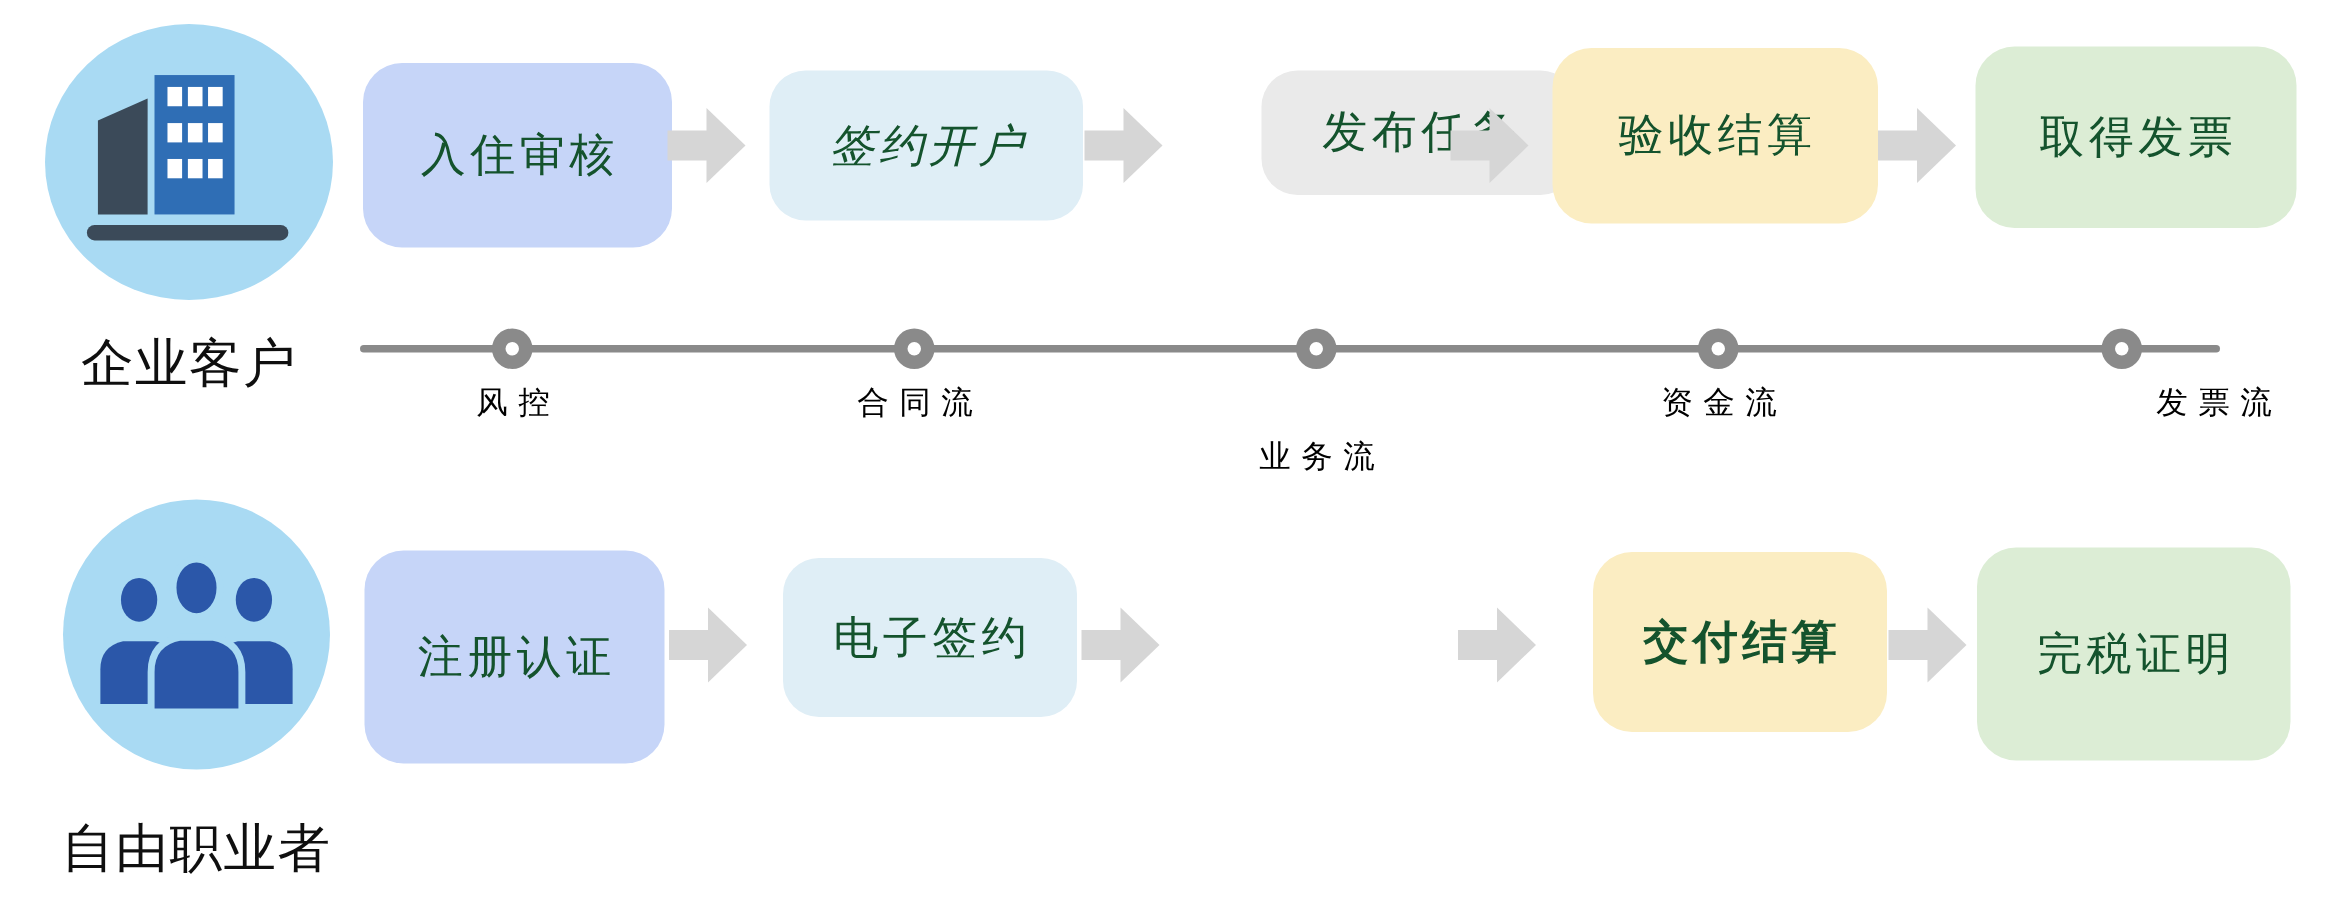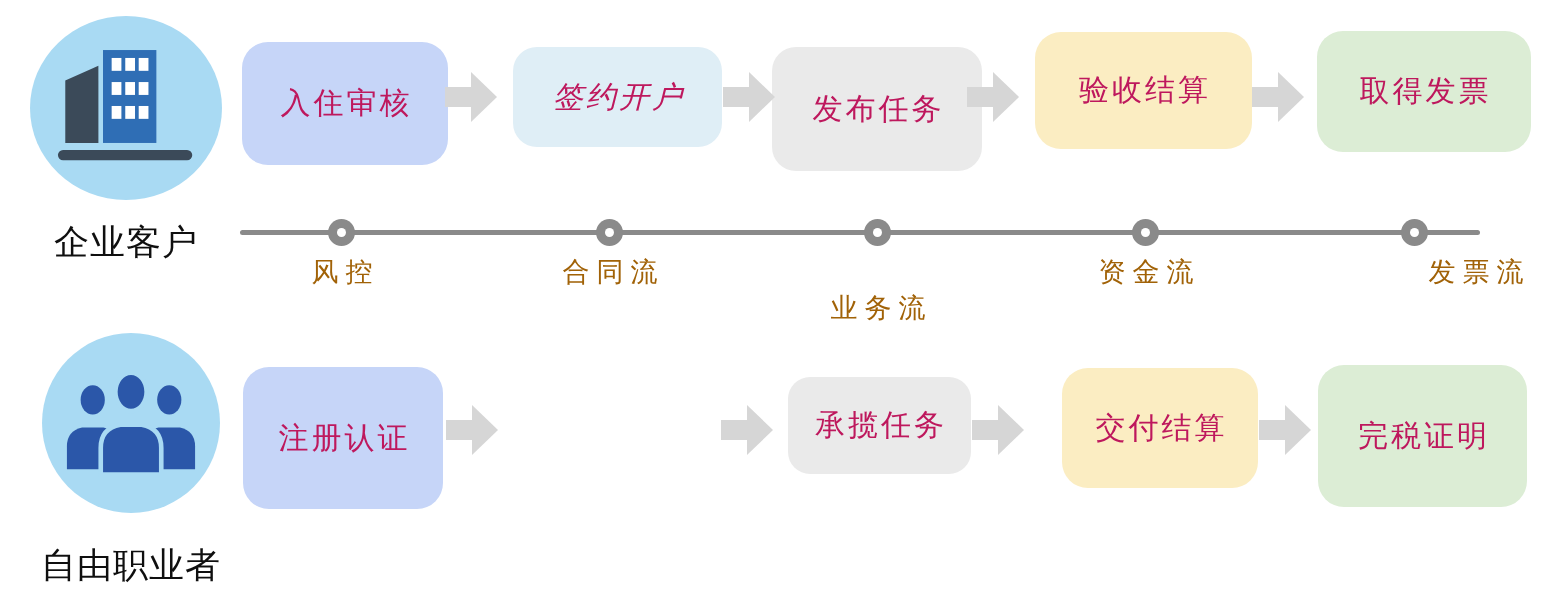--- a/index.html
+++ b/index.html
@@ -14,59 +14,59 @@
   .avatar-freelancer{left:42px;top:333px;width:178px;height:180px;}
   .actor-label{
     position:absolute;color:#0f0f0f;font-size:35px;letter-spacing:1px;
     text-align:center;white-space:nowrap;
   }
   .label-enterprise{left:26px;top:219px;width:200px;}
   .label-freelancer{left:17px;top:542px;width:228px;}
   
   .step{
     position:absolute;display:flex;align-items:center;justify-content:center;
-    color:#be185d;font-size:30px;letter-spacing:3px;text-indent:3px;
+    color:#14532d;font-size:30px;letter-spacing:3px;text-indent:3px;
     border-radius:26px;white-space:nowrap;
   }
   .fill-blue  {background:#C6D5F8;}
   .fill-cyan  {background:#DFEEF6;}
   .fill-gray  {background:#EAEAEA;}
   .fill-yellow{background:#FBEDC2;}
   .fill-green {background:#DCEDD5;}
   .e1{left:242px;top:42px;width:206px;height:123px;}
   .e2{left:513px;top:47px;width:209px;height:100px;border-radius:24px;font-style:italic;}
-  .e3{left:748px;top:47px;width:210px;height:124px;border-radius:24px;margin-left:24px;}
+  .e3{left:817px;top:47px;width:210px;height:83px;border-radius:24px;margin-left:24px;}
   .e4{left:1035px;top:32px;width:217px;height:117px;}
   .e5{left:1317px;top:31px;width:214px;height:121px;}
   .f1{left:243px;top:367px;width:200px;height:142px;}
   .f2{left:522px;top:372px;width:196px;height:106px;border-radius:24px;}
   .f3{left:788px;top:377px;width:183px;height:97px;border-radius:22px;}
-  .f4{left:1062px;top:368px;width:196px;height:120px;}
+  .f4{left:1062px;top:368px;width:196px;height:120px;font-weight:bold;}
   .f5{left:1318px;top:365px;width:209px;height:142px;}
   
   .arrow{position:absolute;width:52px;height:50px;}
   .arrow .tail{position:absolute;left:0;top:15px;width:27px;height:20px;background:#D6D6D6;}
   .arrow .head{
     position:absolute;left:26px;top:0;width:0;height:0;
     border-top:25px solid transparent;border-bottom:25px solid transparent;
     border-left:26px solid #D6D6D6;
   }
   .arow-t{top:72px;} .arow-b{top:405px;}
   .ax1{left:445px;} .ax2{left:723px;} .ax3{left:967px;} .ax4{left:1252px;}
   .bx1{left:446px;} .bx2{left:721px;} .bx3{left:972px;} .bx4{left:1259px;}
   
   .tl-line{position:absolute;left:240px;top:230px;width:1240px;height:5px;background:#8A8A8A;border-radius:3px;}
   .tl-dot{position:absolute;top:219px;width:27px;height:27px;border-radius:50%;background:#8A8A8A;}
   .tl-dot::after{
     content:"";position:absolute;left:9px;top:9px;width:9px;height:9px;border-radius:50%;background:#ffffff;
   }
   .d1{left:328px;} .d2{left:596px;} .d3{left:864px;} .d4{left:1132px;} .d5{left:1401px;}
   .tl-label{
-    position:absolute;top:254px;width:200px;text-align:center;color:#a16207;
-    font-size:27px;letter-spacing:7px;text-indent:7px;white-space:nowrap;
+    position:absolute;top:254px;width:200px;text-align:center;color:#000000;
+    font-size:21px;letter-spacing:7px;text-indent:7px;white-space:nowrap;
   }
   .t1{left:242px;} .t2{left:510px;} .t3{left:778px;margin-top:36px;} .t4{left:1046px;} .t5{left:1376px;}
 </style>
 </head>
 <body>
 
 <div class="canvas">
 
   <div class="avatar avatar-enterprise">
     <svg viewBox="0 0 100 100" aria-hidden="true">
@@ -133,21 +133,21 @@
   <div class="tl-dot d3"></div>
   <div class="tl-dot d4"></div>
   <div class="tl-dot d5"></div>
   <div class="tl-label t1">风控</div>
   <div class="tl-label t2">合同流</div>
   <div class="tl-label t3">业务流</div>
   <div class="tl-label t4">资金流</div>
   <div class="tl-label t5">发票流</div>
 
   <div class="step fill-blue f1">注册认证</div>
-  <div class="step fill-gray f3">承揽任务</div>
+  <div class="step fill-cyan f2">电子签约</div>
   <div class="step fill-yellow f4">交付结算</div>
   <div class="step fill-green f5">完税证明</div>
 
   <div class="arrow arow-b bx1">
       <span class="tail"></span>
       <span class="head"></span>
     </div>
   <div class="arrow arow-b bx2">
       <span class="tail"></span>
       <span class="head"></span>

